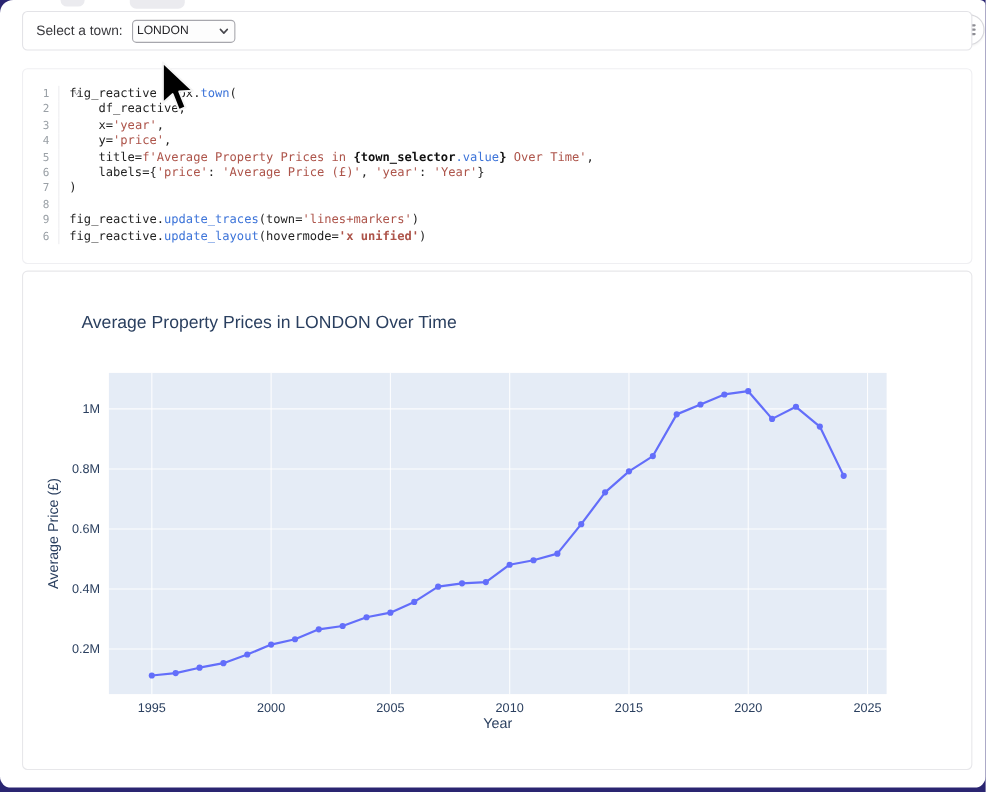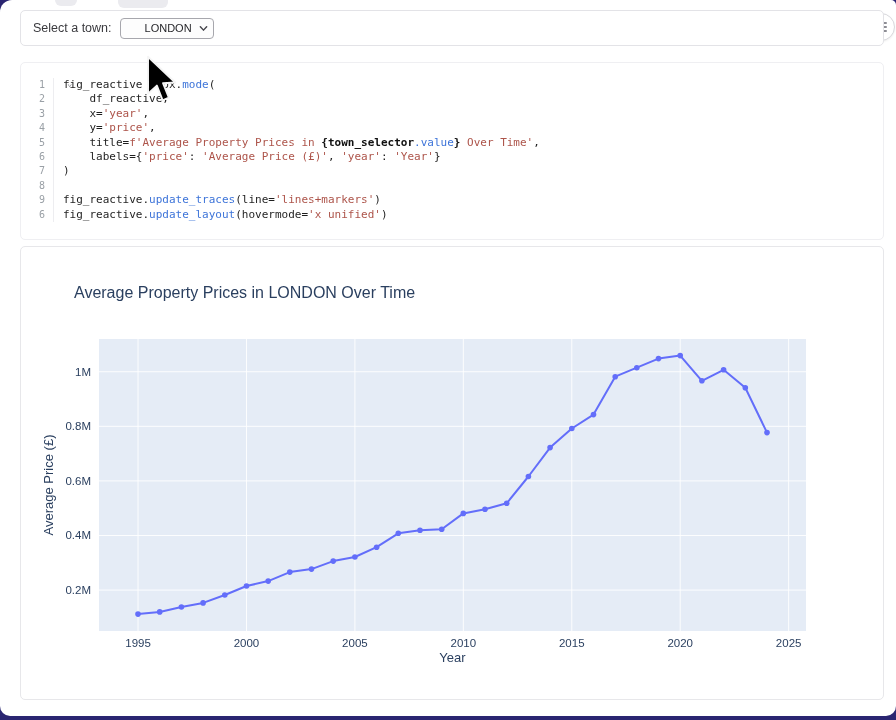--- a/index.html
+++ b/index.html
@@ -29,21 +29,21 @@
   .card-select{
     top:10px;height:36px;display:flex;align-items:center;padding-left:12px;
     border-color:#e3e3e7;
   }
   .widget-label{font-size:12.5px;color:#3a3a3e;margin-right:8px;}
   .select-wrap{position:relative;display:inline-block;}
   .select-wrap select{
     -webkit-appearance:none;appearance:none;
     width:94px;height:21px;font-size:11px;color:#26262a;
     border:1px solid #a7a7ad;border-radius:4px;background:#fdfdfd;
-    padding:0 20px 0 24px;font-family:"Liberation Sans",sans-serif;
+    padding:0 20px 0 4px;font-family:"Liberation Sans",sans-serif;
   }
   .select-wrap svg{position:absolute;right:6px;top:6px;pointer-events:none;}
   .card-code{
     top:62px;height:178px;border-color:#efeff2;padding-top:15px;overflow:hidden;
   }
   .codeline{
     display:flex;align-items:baseline;height:14.4px;line-height:14.4px;
     font-family:"DejaVu Sans Mono","Liberation Mono",monospace;font-size:11px;
     position:relative;white-space:pre;
   }
@@ -85,30 +85,30 @@
         <option>LONDON</option>
       </select>
       <svg width="9" height="9" viewBox="0 0 10 10">
         <path d="M1.5 3 L5 6.8 L8.5 3" fill="none" stroke="#46464c" stroke-width="1.6" stroke-linecap="round" stroke-linejoin="round"></path>
       </svg>
     </span>
   </section>
 
   <section class="card card-code">
     <div id="code-lines">
-        <div class="codeline"><span class="lineno">1</span><span class="fold">⌄</span><span class="codetext"><span style="color: rgb(31, 31, 31);">fig_reactive = px.</span><span style="color: rgb(61, 116, 217);">mode</span><span style="color: rgb(31, 31, 31);">(</span></span></div>
+        <div class="codeline"><span class="lineno">1</span><span class="fold">⌄</span><span class="codetext"><span style="color: rgb(31, 31, 31);">fig_reactive = px.</span><span style="color: rgb(61, 116, 217);">town</span><span style="color: rgb(31, 31, 31);">(</span></span></div>
         <div class="codeline"><span class="lineno">2</span><span class="codetext"><span style="color: rgb(31, 31, 31);">    df_reactive,</span></span></div>
         <div class="codeline"><span class="lineno">3</span><span class="codetext"><span style="color: rgb(31, 31, 31);">    x=</span><span style="color: rgb(173, 84, 74);">'year'</span><span style="color: rgb(31, 31, 31);">,</span></span></div>
         <div class="codeline"><span class="lineno">4</span><span class="codetext"><span style="color: rgb(31, 31, 31);">    y=</span><span style="color: rgb(173, 84, 74);">'price'</span><span style="color: rgb(31, 31, 31);">,</span></span></div>
         <div class="codeline"><span class="lineno">5</span><span class="codetext"><span style="color: rgb(31, 31, 31);">    title=</span><span style="color: rgb(173, 84, 74);">f'Average Property Prices in </span><span style="color: rgb(17, 17, 17); font-weight: bold;">{town_selector</span><span style="color: rgb(61, 116, 217);">.value</span><span style="color: rgb(17, 17, 17); font-weight: bold;">}</span><span style="color: rgb(173, 84, 74);"> Over Time'</span><span style="color: rgb(31, 31, 31);">,</span></span></div>
         <div class="codeline"><span class="lineno">6</span><span class="codetext"><span style="color: rgb(31, 31, 31);">    labels={</span><span style="color: rgb(173, 84, 74);">'price'</span><span style="color: rgb(31, 31, 31);">: </span><span style="color: rgb(173, 84, 74);">'Average Price (£)'</span><span style="color: rgb(31, 31, 31);">, </span><span style="color: rgb(173, 84, 74);">'year'</span><span style="color: rgb(31, 31, 31);">: </span><span style="color: rgb(173, 84, 74);">'Year'</span><span style="color: rgb(31, 31, 31);">}</span></span></div>
         <div class="codeline"><span class="lineno">7</span><span class="codetext"><span style="color: rgb(31, 31, 31);">)</span></span></div>
         <div class="codeline"><span class="lineno">8</span><span class="codetext">&nbsp;</span></div>
-        <div class="codeline"><span class="lineno">9</span><span class="codetext"><span style="color: rgb(31, 31, 31);">fig_reactive.</span><span style="color: rgb(61, 116, 217);">update_traces</span><span style="color: rgb(31, 31, 31);">(line=</span><span style="color: rgb(173, 84, 74);">'lines+markers'</span><span style="color: rgb(31, 31, 31);">)</span></span></div>
-        <div class="codeline"><span class="lineno">6</span><span class="codetext"><span style="color: rgb(31, 31, 31);">fig_reactive.</span><span style="color: rgb(61, 116, 217);">update_layout</span><span style="color: rgb(31, 31, 31);">(hovermode=</span><span style="color: rgb(173, 84, 74);">'x unified'</span><span style="color: rgb(31, 31, 31);">)</span></span></div>
+        <div class="codeline"><span class="lineno">9</span><span class="codetext"><span style="color: rgb(31, 31, 31);">fig_reactive.</span><span style="color: rgb(61, 116, 217);">update_traces</span><span style="color: rgb(31, 31, 31);">(town=</span><span style="color: rgb(173, 84, 74);">'lines+markers'</span><span style="color: rgb(31, 31, 31);">)</span></span></div>
+        <div class="codeline"><span class="lineno">6</span><span class="codetext"><span style="color: rgb(31, 31, 31);">fig_reactive.</span><span style="color: rgb(61, 116, 217);">update_layout</span><span style="color: rgb(31, 31, 31);">(hovermode=</span><span style="color: rgb(173, 84, 74); font-weight: bold;">'x unified'</span><span style="color: rgb(31, 31, 31);">)</span></span></div>
       </div>
   </section>
 
   <section class="card card-chart">
     <svg id="chart" width="862" height="452" viewBox="0 0 862 452">
         <rect x="78" y="92" width="707" height="292" fill="#e5ecf6"></rect>
         <line x1="117.03680981595005" x2="117.03680981595005" y1="92" y2="384" stroke="#ffffff" stroke-width="1" opacity="0.9"></line>
         <line x1="225.47239263803624" x2="225.47239263803624" y1="92" y2="384" stroke="#ffffff" stroke-width="1" opacity="0.9"></line>
         <line x1="333.90797546012243" x2="333.90797546012243" y1="92" y2="384" stroke="#ffffff" stroke-width="1" opacity="0.9"></line>
         <line x1="442.3435582822086" x2="442.3435582822086" y1="92" y2="384" stroke="#ffffff" stroke-width="1" opacity="0.9"></line>

